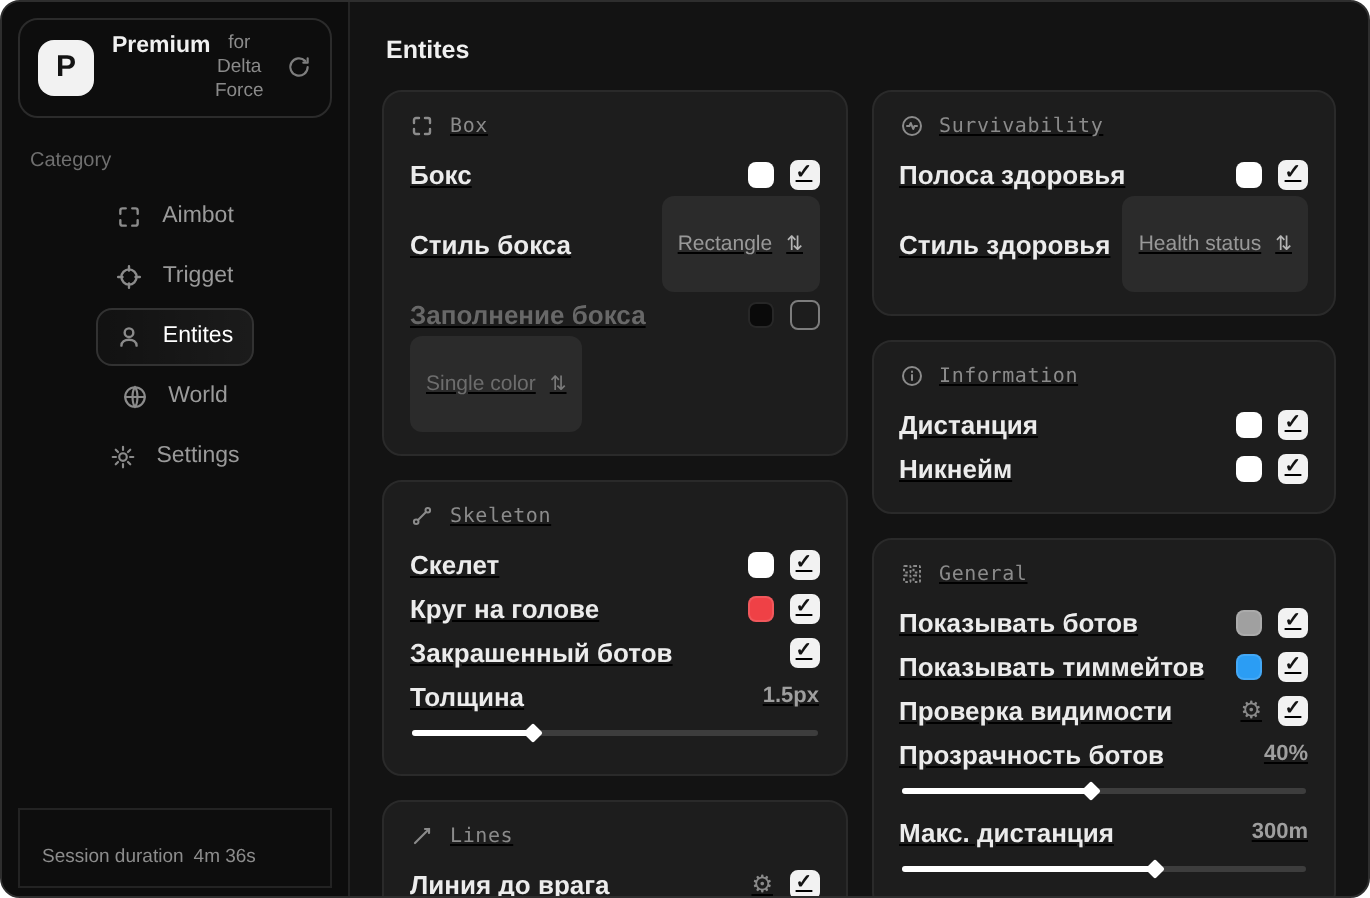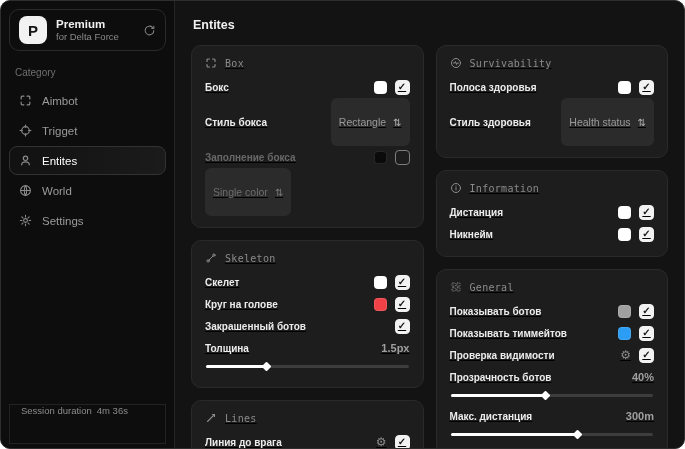--- a/index.html
+++ b/index.html
@@ -6,44 +6,44 @@
   .app{
     width:685px;height:449px;box-sizing:border-box;border-radius:10px;overflow:hidden;
     display:flex;background:#131313;border:1px solid #2e2e2e;position:relative;
   }
   
   .sidebar{width:174px;box-sizing:border-box;background:#0d0d0d;border-right:1px solid #242424;
     padding:8px;position:relative;flex-shrink:0;}
   .logo-card{border:1px solid #2b2b2b;border-radius:10px;padding:6px 9px;display:flex;align-items:center;gap:9px;}
   .logo-badge{width:28px;height:28px;border-radius:8px;background:#f2f2f2;color:#141414;
     display:grid;place-items:center;font-weight:bold;font-size:15px;flex-shrink:0;}
-  .logo-texts{display:flex;flex-direction:column;line-height:1.25;}
+  .logo-texts{display:flex;flex-direction:row;line-height:1.25;text-align:center;}
   .logo-title{font-size:11.5px;font-weight:bold;color:#f0f0f0;}
   .logo-sub{font-size:9.5px;color:#8a8a8a;}
   .logo-refresh{margin-left:auto;color:#7d7d7d;display:flex;}
   .cat-label{margin:16px 6px 8px;font-size:10px;color:#6f6f6f;}
-  .nav{display:flex;flex-direction:column;gap:1px;}
+  .nav{display:flex;flex-direction:column;gap:1px;align-items:center;}
   .nav-item{height:27px;display:flex;align-items:center;gap:10px;padding:0 9px;border-radius:8px;
     border:1px solid transparent;color:#9a9a9a;font-size:11.5px;cursor:pointer;}
   .nav-item svg{flex-shrink:0;}
   .nav-item.active{color:#ffffff;border-color:#323232;
     background:linear-gradient(90deg,rgba(255,255,255,0.02),rgba(255,255,255,0.06));}
   .session-card{position:absolute;left:8px;right:8px;bottom:4px;border:1px solid #232323;border-radius:0;
-    height:40px;box-sizing:border-box;display:flex;align-items:flex-start;padding:0 11px 9px;
+    height:40px;box-sizing:border-box;display:flex;align-items:flex-end;padding:0 11px 9px;
     font-size:9.5px;color:#8c8c8c;gap:5px;}
   
   .main{flex:1;padding:13px 16px;box-sizing:border-box;overflow:hidden;}
   .page-title{font-size:12.5px;font-weight:bold;color:#f0f0f0;margin:4px 0 13px 2px;}
   .cols{display:flex;gap:12px;align-items:flex-start;text-decoration:underline;}
   .col{flex:1;display:flex;flex-direction:column;gap:12px;min-width:0;}
   .card{background:#1d1d1d;border:1px solid #2a2a2a;border-radius:10px;padding:9px 13px 11px;}
   .card-head{display:flex;align-items:center;gap:8px;color:#8b8b8b;margin:2px 0 7px;
     font-family:"DejaVu Sans Mono",monospace;font-size:10px;letter-spacing:0.3px;}
   .row{display:flex;align-items:center;justify-content:space-between;min-height:22px;}
-  .rlabel{font-size:10px;font-weight:bold;color:#ececec;white-space:nowrap;text-align:right;}
+  .rlabel{font-size:13px;font-weight:bold;color:#ececec;white-space:nowrap;text-align:right;}
   .row.disabled .rlabel{color:#686868;}
   .ctrls{display:flex;align-items:center;gap:8px;}
   .swatch{width:13px;height:13px;border-radius:4px;box-shadow:inset 0 0 0 1px rgba(255,255,255,0.12);flex-shrink:0;}
   .checkbox{width:15px;height:15px;border-radius:4px;border:1.5px solid #7d7d7d;box-sizing:border-box;
     display:grid;place-items:center;cursor:pointer;background:transparent;}
   .checkbox.checked{background:#f2f2f2;border-color:#f2f2f2;}
   .checkbox .check{font-size:10px;font-weight:bold;color:#141414;line-height:1;display:none;}
   .checkbox.checked .check{display:block;}
   .select{background:#2b2b2b;border-radius:6px;padding:18px 8px;display:flex;align-items:center;gap:7px;
     color:#999999;font-size:10.5px;cursor:pointer;}

